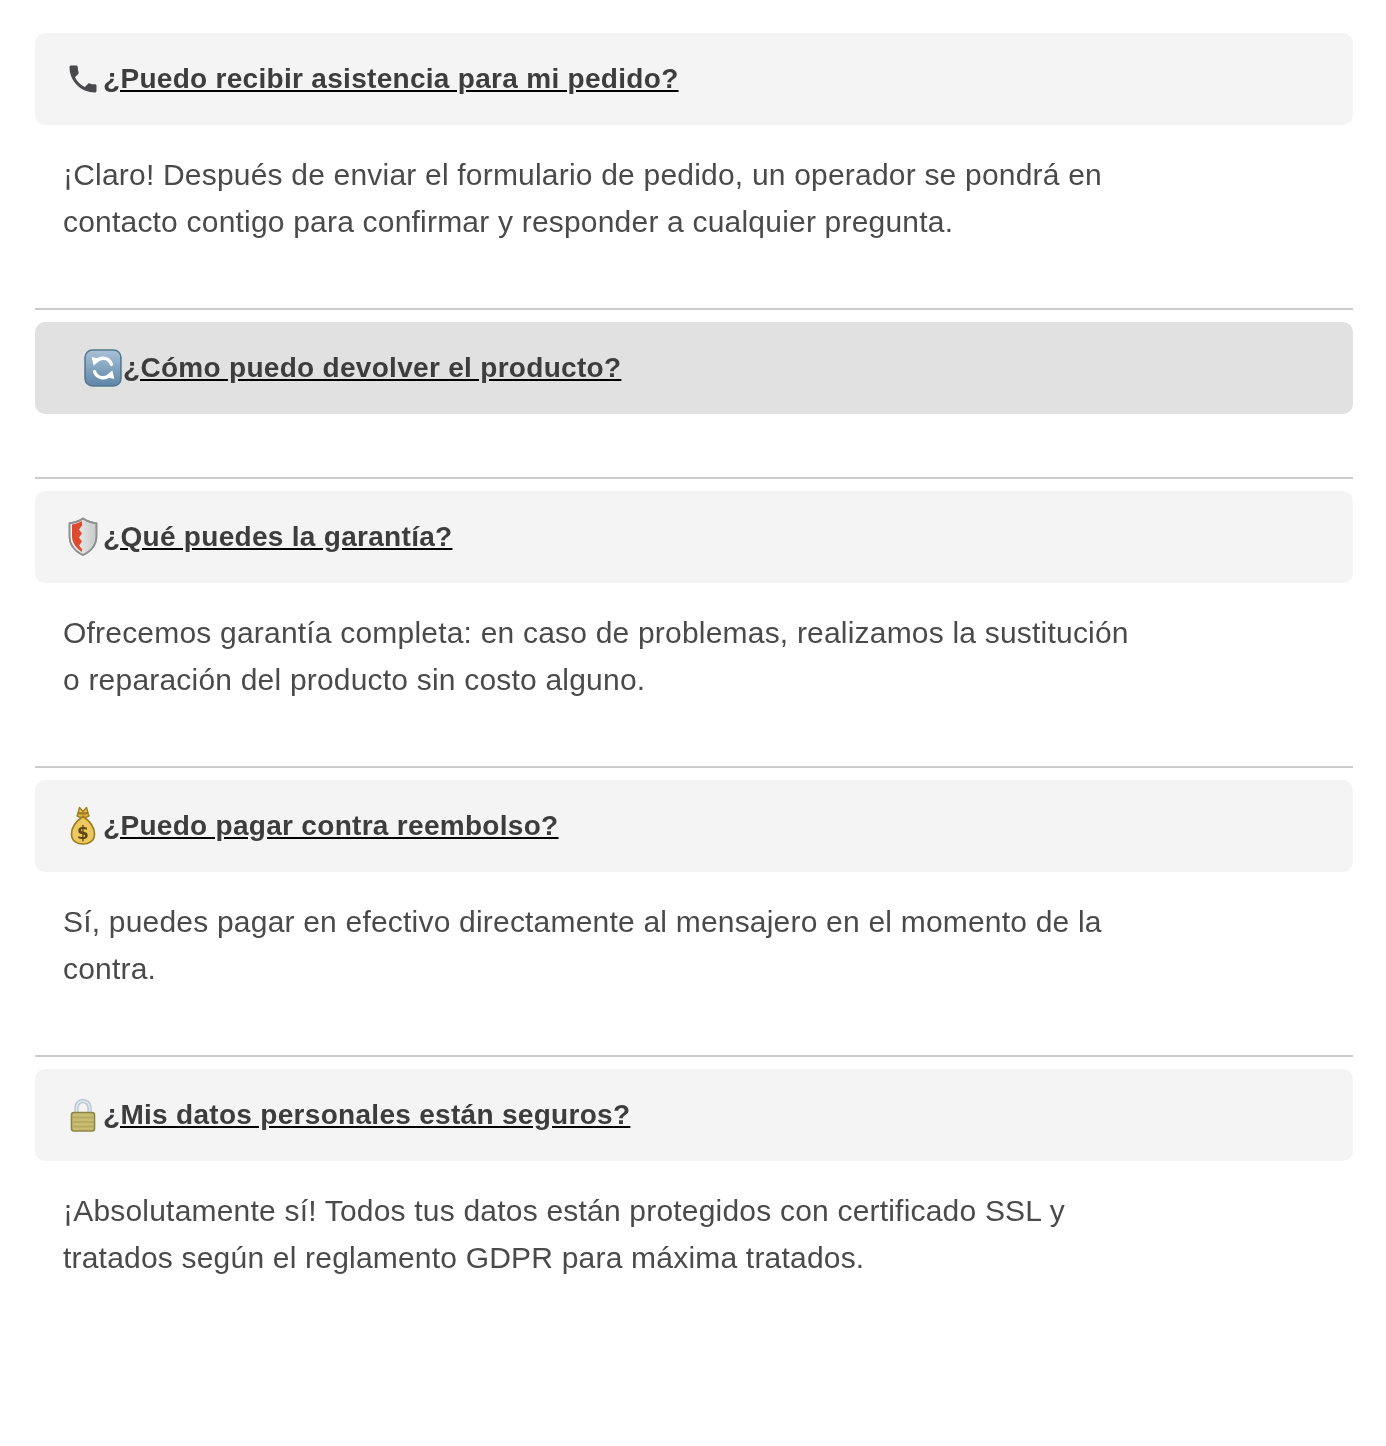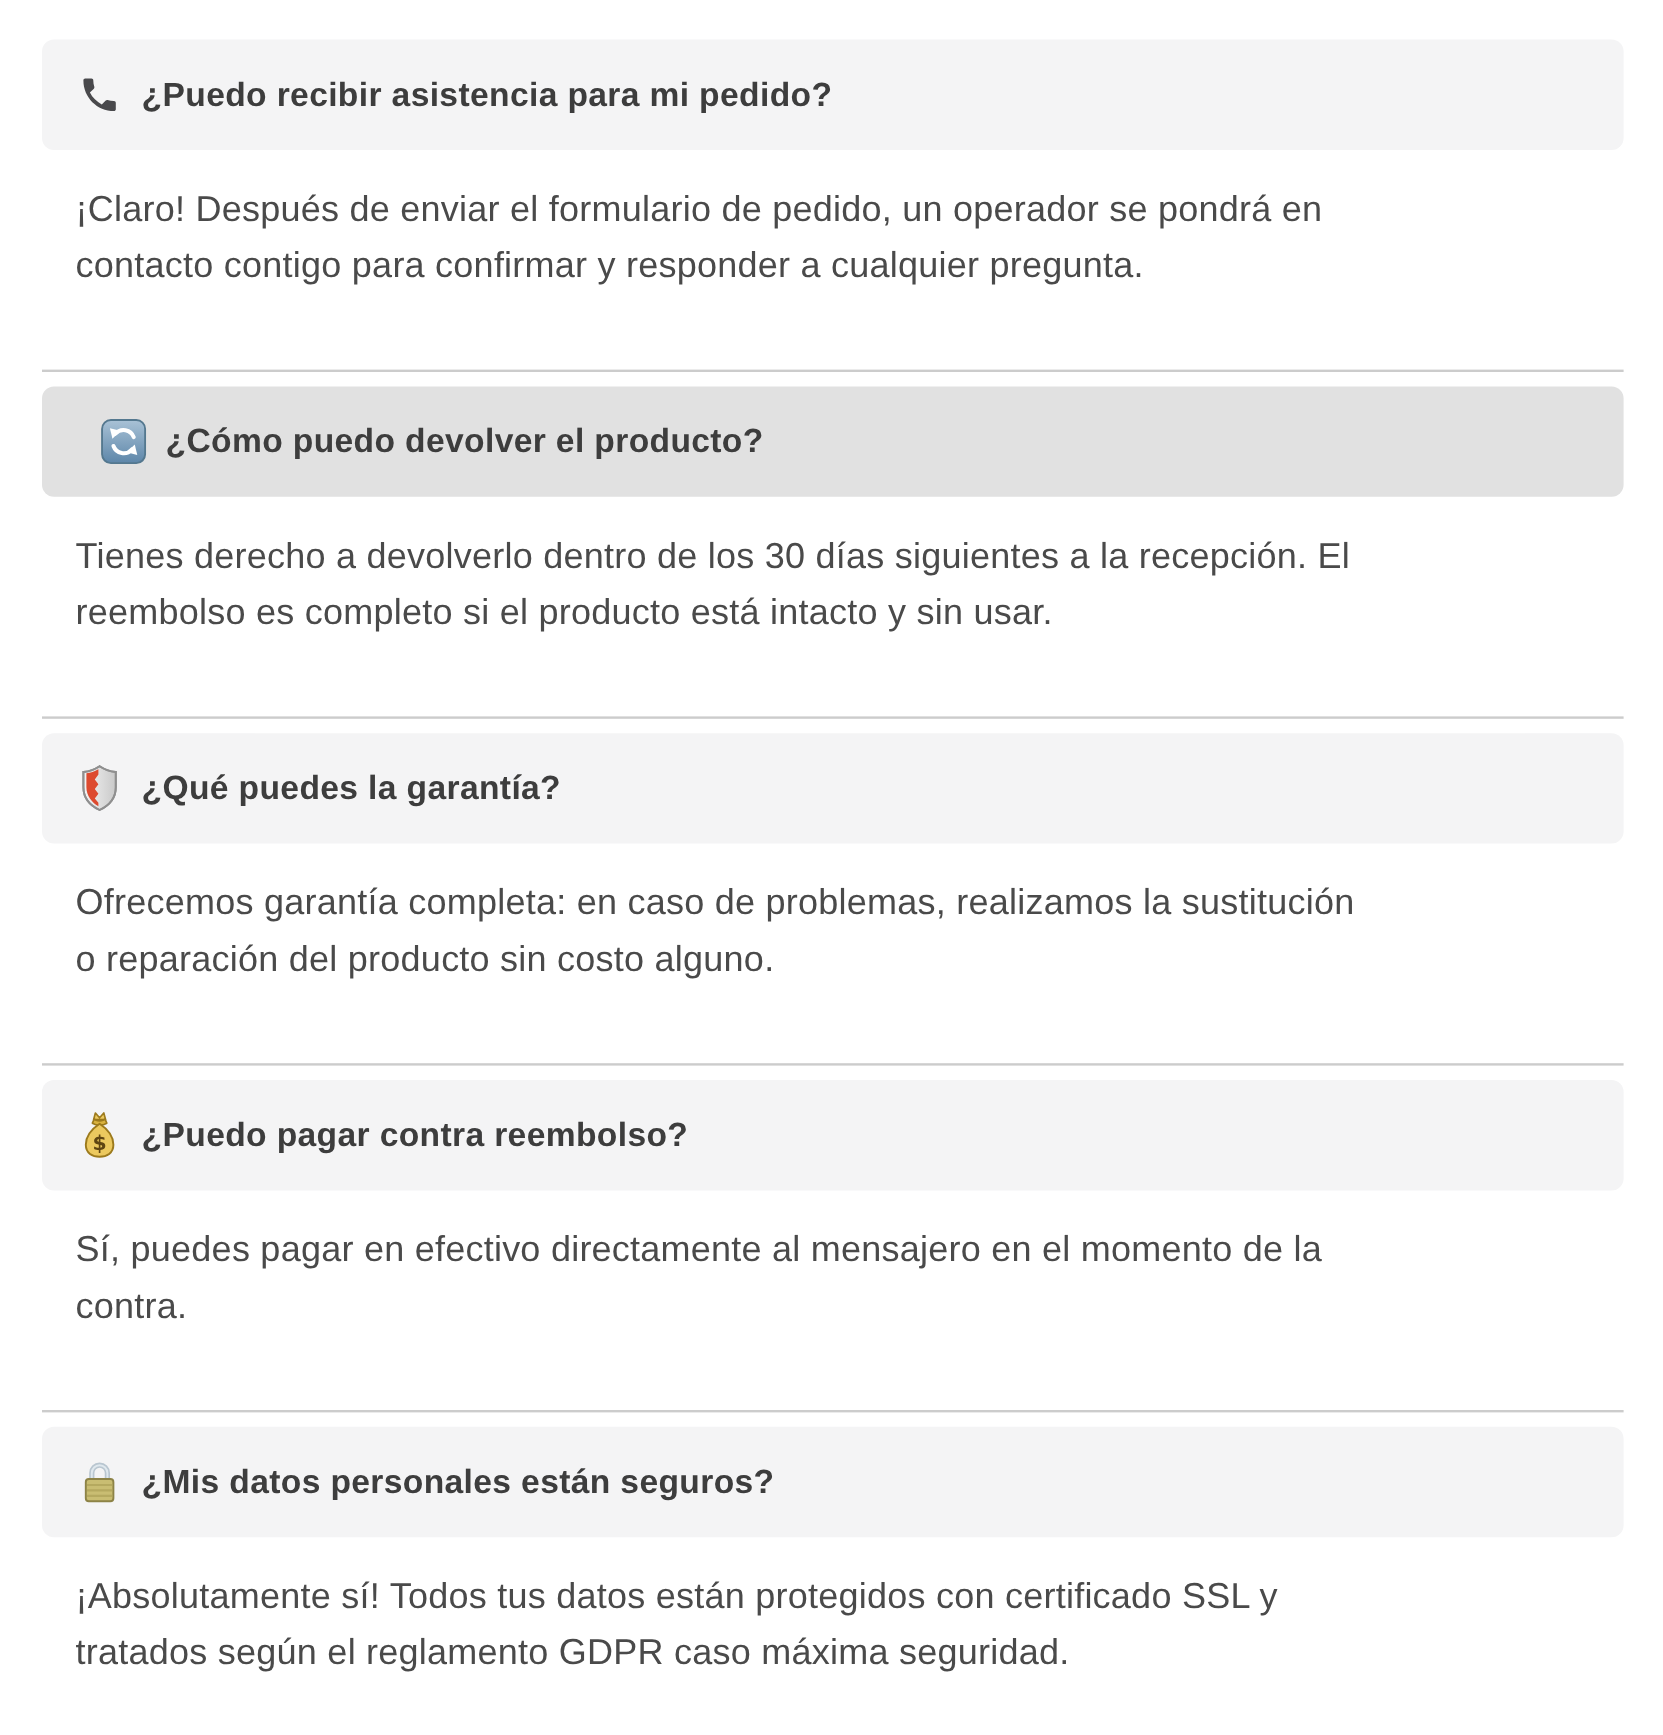--- a/index.html
+++ b/index.html
@@ -19,26 +19,26 @@
     font-family:"Liberation Sans","DejaVu Sans",sans-serif;
     -webkit-font-smoothing:antialiased;
   }
   .faq-list{
     padding:33px 33px 40px 35px;
   }
   .faq-item{margin:0;}
   .q-bar{
     display:flex;
     align-items:center;
-    gap:15px;
     height:92px;
     background:var(--q-bg);
     border-radius:10px;
     padding:0 28px;
     cursor:pointer;
+    text-decoration:underline;
   }
   .faq-item.active .q-bar{
     background:var(--q-bg-active);
     padding-left:48px;
   }
   .icon{
     flex:0 0 auto;
     width:40px;
     height:40px;
     display:flex;
@@ -107,24 +107,20 @@
           <svg width="38" height="38" viewBox="0 0 36 36">
     <rect x="1" y="1" width="34" height="34" rx="7" fill="url(#grad-blue)" stroke="#54788f" stroke-width="1.5"></rect>
     <path d="M26 14.5 A8.5 8.5 0 0 0 11.5 11.8" fill="none" stroke="#ffffff" stroke-width="3.2" stroke-linecap="round"></path>
     <polygon points="7.2,7.5 15.5,9.5 9.2,15.8" fill="#ffffff"></polygon>
     <path d="M10 21.5 A8.5 8.5 0 0 0 24.5 24.2" fill="none" stroke="#ffffff" stroke-width="3.2" stroke-linecap="round"></path>
     <polygon points="28.8,28.5 20.5,26.5 26.8,20.2" fill="#ffffff"></polygon>
   </svg>
         </span>
       <span class="q-text">¿Cómo puedo devolver el producto?</span>
     </div>
-    <div class="answer">
-        <div class="answer-line">Tienes derecho a devolverlo dentro de los 30 días siguientes a la recepción. El</div>
-        <div class="answer-line">reembolso es completo si el producto está intacto y sin usar.</div>
-      </div>
     <hr class="divider">
   </div>
 
   <div class="faq-item">
     <div class="q-bar">
       <span class="icon">
           <svg width="34" height="40" viewBox="0 0 34 40">
     <path d="M17 1.5 C12.5 4.5 8 5.8 3.5 6.3 V19 c0 9.2 6.3 15.6 13.5 19 7.2-3.4 13.5-9.8 13.5-19 V6.3 C26 5.8 21.5 4.5 17 1.5 Z" fill="url(#grad-shield)" stroke="#8f8f8f" stroke-width="1.6"></path>
     <path d="M16 4 C12.8 5.8 9.5 6.9 6 7.4 V19 c0 7.3 4.6 12.6 10 15.9 V32 l-3-3.5 3-4-3-4 3-4-3-4 3-4 Z" fill="#dd4a2f"></path>
     <path d="M17 1.5 C12.5 4.5 8 5.8 3.5 6.3 V19 c0 9.2 6.3 15.6 13.5 19 7.2-3.4 13.5-9.8 13.5-19 V6.3 C26 5.8 21.5 4.5 17 1.5 Z" fill="none" stroke="#8f8f8f" stroke-width="1.6"></path>
@@ -167,17 +163,17 @@
     <rect x="6.5" y="17.5" width="23" height="18.5" rx="2.5" fill="#c9bd72" stroke="#8d8347" stroke-width="1.6"></rect>
     <line x1="7.5" y1="22.5" x2="28.5" y2="22.5" stroke="#b5a95f" stroke-width="1.8"></line>
     <line x1="7.5" y1="27" x2="28.5" y2="27" stroke="#b5a95f" stroke-width="1.8"></line>
     <line x1="7.5" y1="31.5" x2="28.5" y2="31.5" stroke="#b5a95f" stroke-width="1.8"></line>
   </svg>
         </span>
       <span class="q-text">¿Mis datos personales están seguros?</span>
     </div>
     <div class="answer">
         <div class="answer-line">¡Absolutamente sí! Todos tus datos están protegidos con certificado SSL y</div>
-        <div class="answer-line">tratados según el reglamento GDPR caso máxima seguridad.</div>
+        <div class="answer-line">tratados según el reglamento GDPR para máxima tratados.</div>
       </div>
 
   </div>
 </div>
 
 </body></html>

